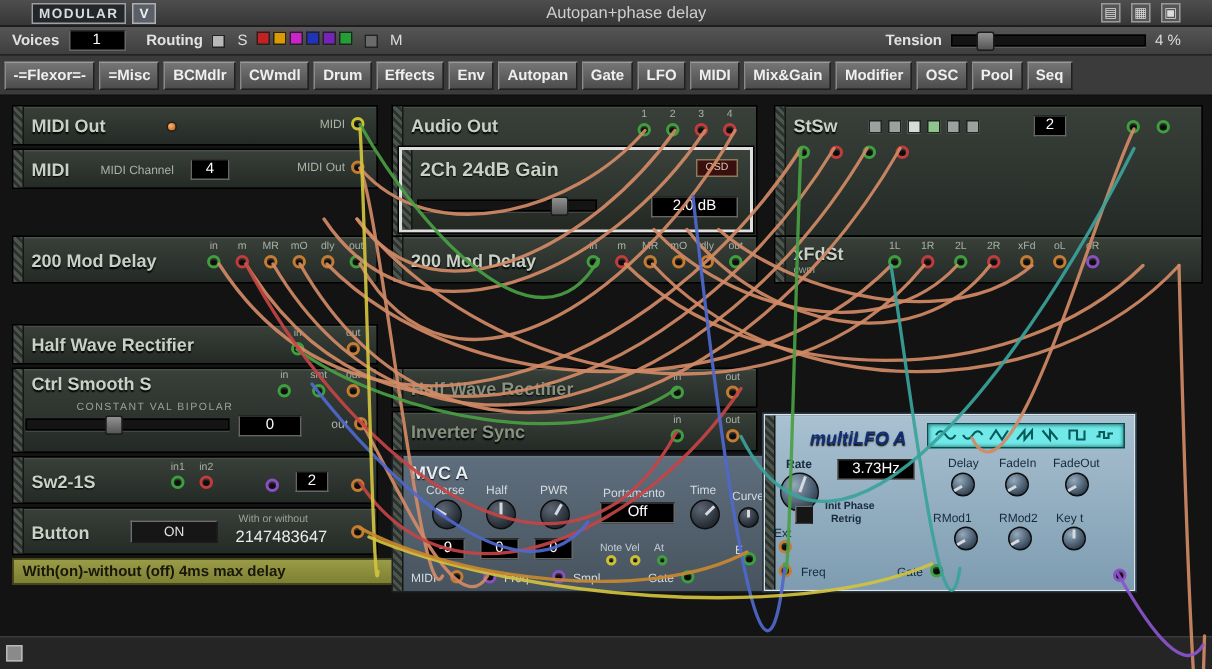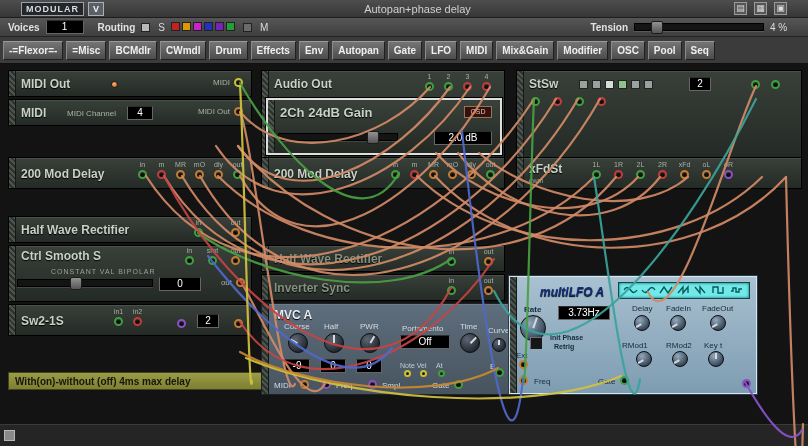--- a/index.html
+++ b/index.html
@@ -372,20 +372,28 @@
         <div class="pcol">
           <span class="plbl">in2</span>
           <span class="port pr"></span>
         </div>
       </div>
     <span class="port pp" style="position:absolute;left:168px;top:14px"></span>
     <span class="vbox" style="position:absolute;left:188px;top:9px;width:22px">2</span>
     <span class="port po" style="position:absolute;right:8px;top:14px"></span>
   </div>
 
+  <div class="mod" style="left:8px;top:338px;width:244px;height:32px">
+    <div class="handle"></div>
+    <div class="mtitle" style="top:9px">Button</div>
+    <span class="btn3d" style="left:78px;top:8px;width:58px;height:15px;line-height:13px">ON</span>
+    <span class="tiny" style="position:absolute;left:150px;top:4px">With or without</span>
+    <span style="position:absolute;left:148px;top:13px;color:#ececec;font-size:11px">2147483647</span>
+    <span class="port po" style="position:absolute;right:8px;top:11px"></span>
+  </div>
 
   <div class="note" style="left:8px;top:372px;width:312px;height:18px">
     <span>With(on)-without (off) 4ms max delay</span>
     <span class="port py" style="margin-left:auto"></span>
   </div>
 
   <div class="mod" style="left:261px;top:245px;width:244px;height:27px">
     <div class="handle"></div>
     <div class="mtitle dim" style="top:6px">Half Wave Rectifier</div>
     <div class="pcols" style="right:6px;top:2px;gap:18px">

